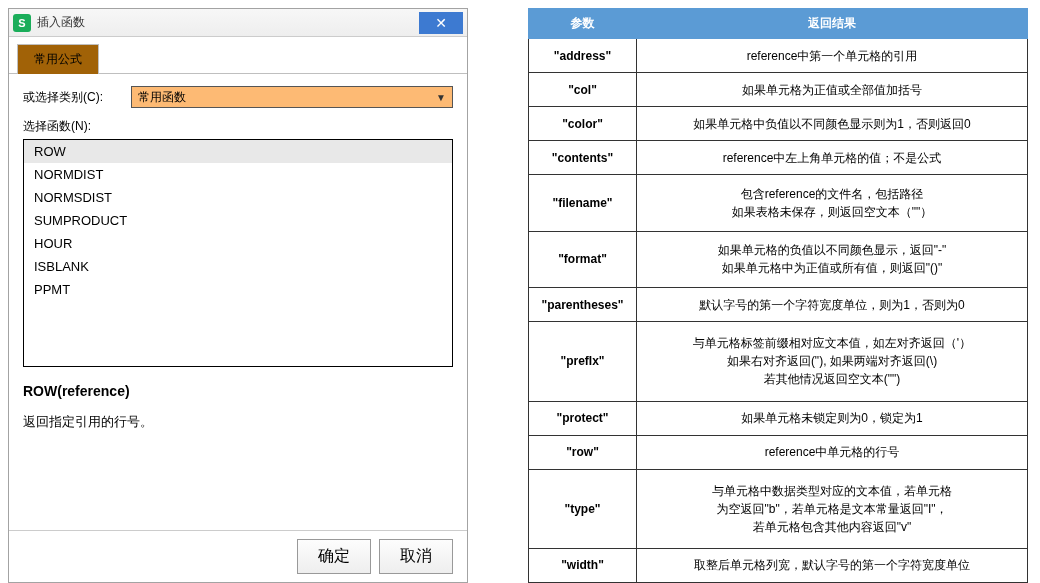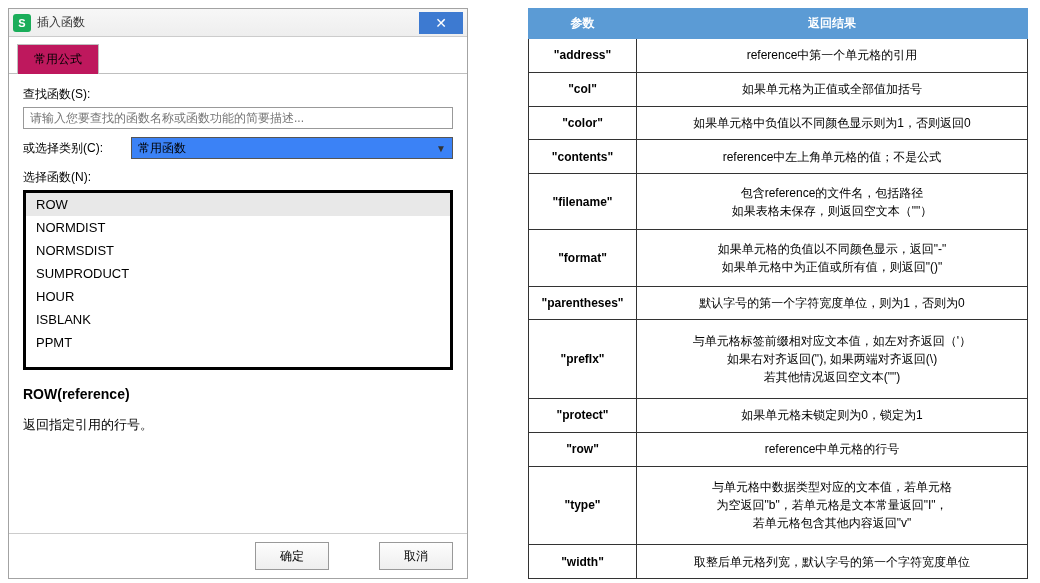--- a/index.html
+++ b/index.html
@@ -59,21 +59,21 @@
       display: flex;
       border-bottom: 1px solid #bfbfbf;
       padding-top: 6px;
       gap: 0;
       background: #fff;
     }
     .tab {
       padding: 6px 16px;
       border: 1px solid #bfbfbf;
       border-bottom: none;
-      background: #be185d;
+      background: #a16207;
       margin-left: 8px;
       font-size: 12px;
       cursor: pointer;
       position: relative;
       top: 1px;
     }
     .tab.active {
       background: #fff;
       border-bottom: 1px solid #fff;
     }
@@ -103,27 +103,27 @@
       margin-bottom: 10px;
     }
     .dropdown {
       flex: 1;
       height: 22px;
       border: 1px solid #555;
       display: flex;
       align-items: center;
       justify-content: space-between;
       padding: 0 6px;
-      background: #3b82f6;
+      background: #fdba74;
       cursor: pointer;
     }
     .dropdown-arrow { font-size: 10px; color: #333; }
     .listbox {
-      border: 3px solid #000000;
-      height: 180px;
+      border: 1px solid #000000;
+      height: 228px;
       overflow-y: scroll;
       background: #fff;
     }
     .listbox::-webkit-scrollbar { width: 16px; }
     .listbox::-webkit-scrollbar-track { background: #f0f0f0; border-left:1px solid #ccc; }
     .listbox::-webkit-scrollbar-thumb { background: #c6c6c6; }
     .listbox-item {
       padding: 4px 10px;
       font-size: 13px;
       cursor: pointer;
@@ -145,26 +145,25 @@
     }
     .dialog-footer {
       border-top: 1px solid #ccc;
       padding: 8px 14px;
       display: flex;
       justify-content: flex-end;
       gap: 8px;
     }
     .btn {
       width: 74px;
-      height: 28px;
+      height: 35px;
       border: 1px solid #999;
       background: linear-gradient(#fdfdfd,#eee);
       cursor: pointer;
-      font-size: 12px;
-      margin-left: 42px;
+      font-size: 16px;
     }
     
     .ref-table {
       border-collapse: collapse;
       width: 500px;
       font-size: 12px;
     }
     .ref-table th {
       background: #5b9bd5;
       color: #fff;
@@ -197,24 +196,20 @@
       <div class="close-btn">
         <span>✕</span>
       </div>
     </div>
 
     <div class="tabs">
       <div class="tab">常用公式</div>
     </div>
 
     <div class="dialog-body">
-      <div class="field-row">
-        <label class="field-label">查找函数(S):</label>
-        <input class="search-input" placeholder="请输入您要查找的函数名称或函数功能的简要描述..." style="">
-      </div>
 
       <div class="row-inline">
         <span>或选择类别(C):</span>
         <div class="dropdown">
           <span>常用函数</span>
           <span class="dropdown-arrow">▼</span>
         </div>
       </div>
 
       <label class="field-label">选择函数(N):</label>

